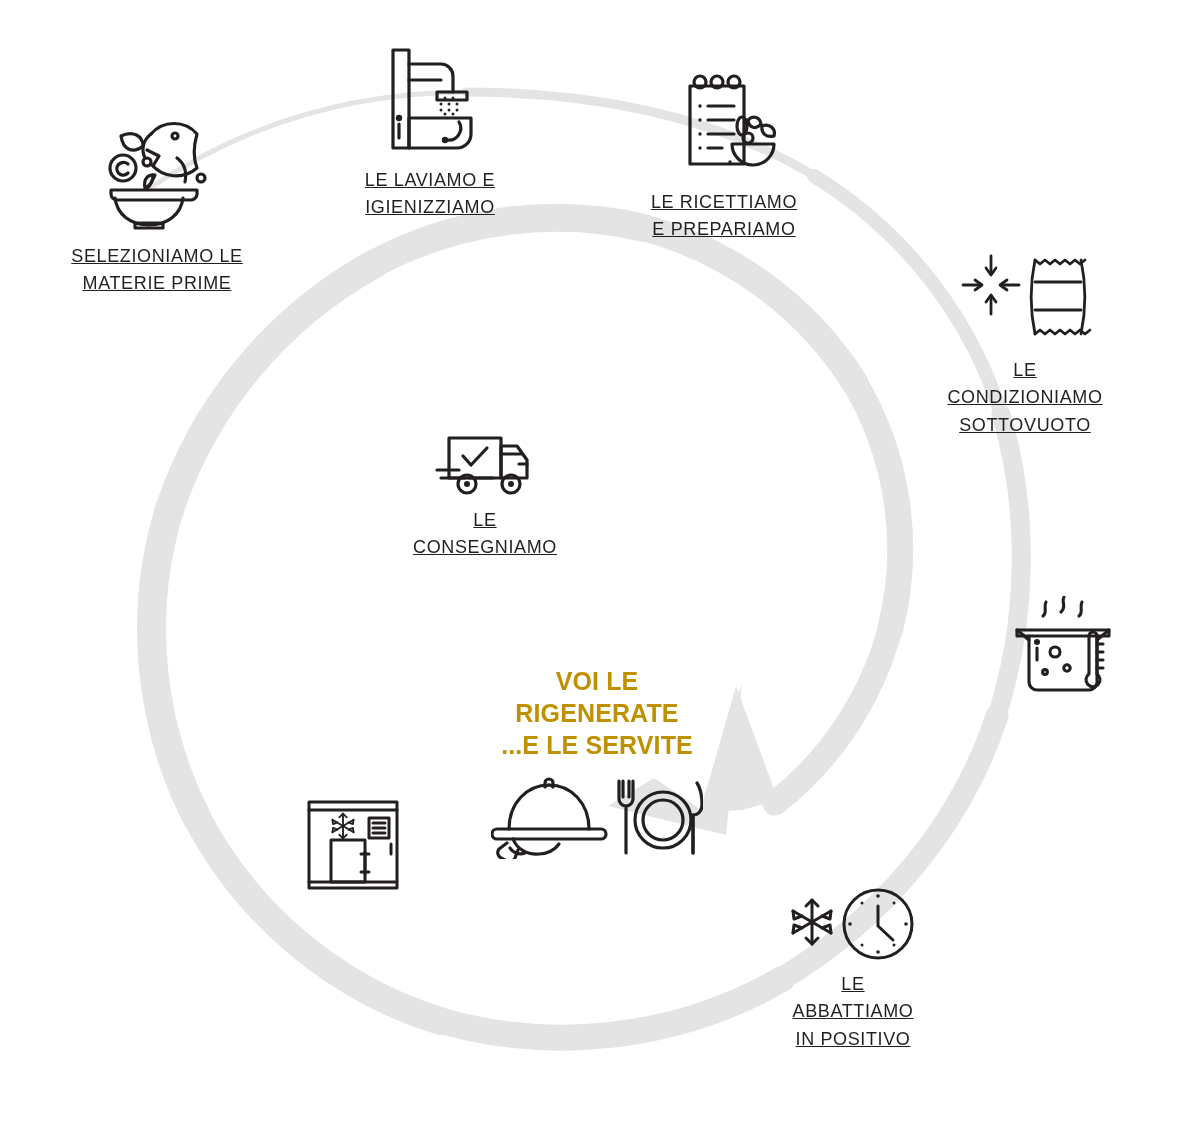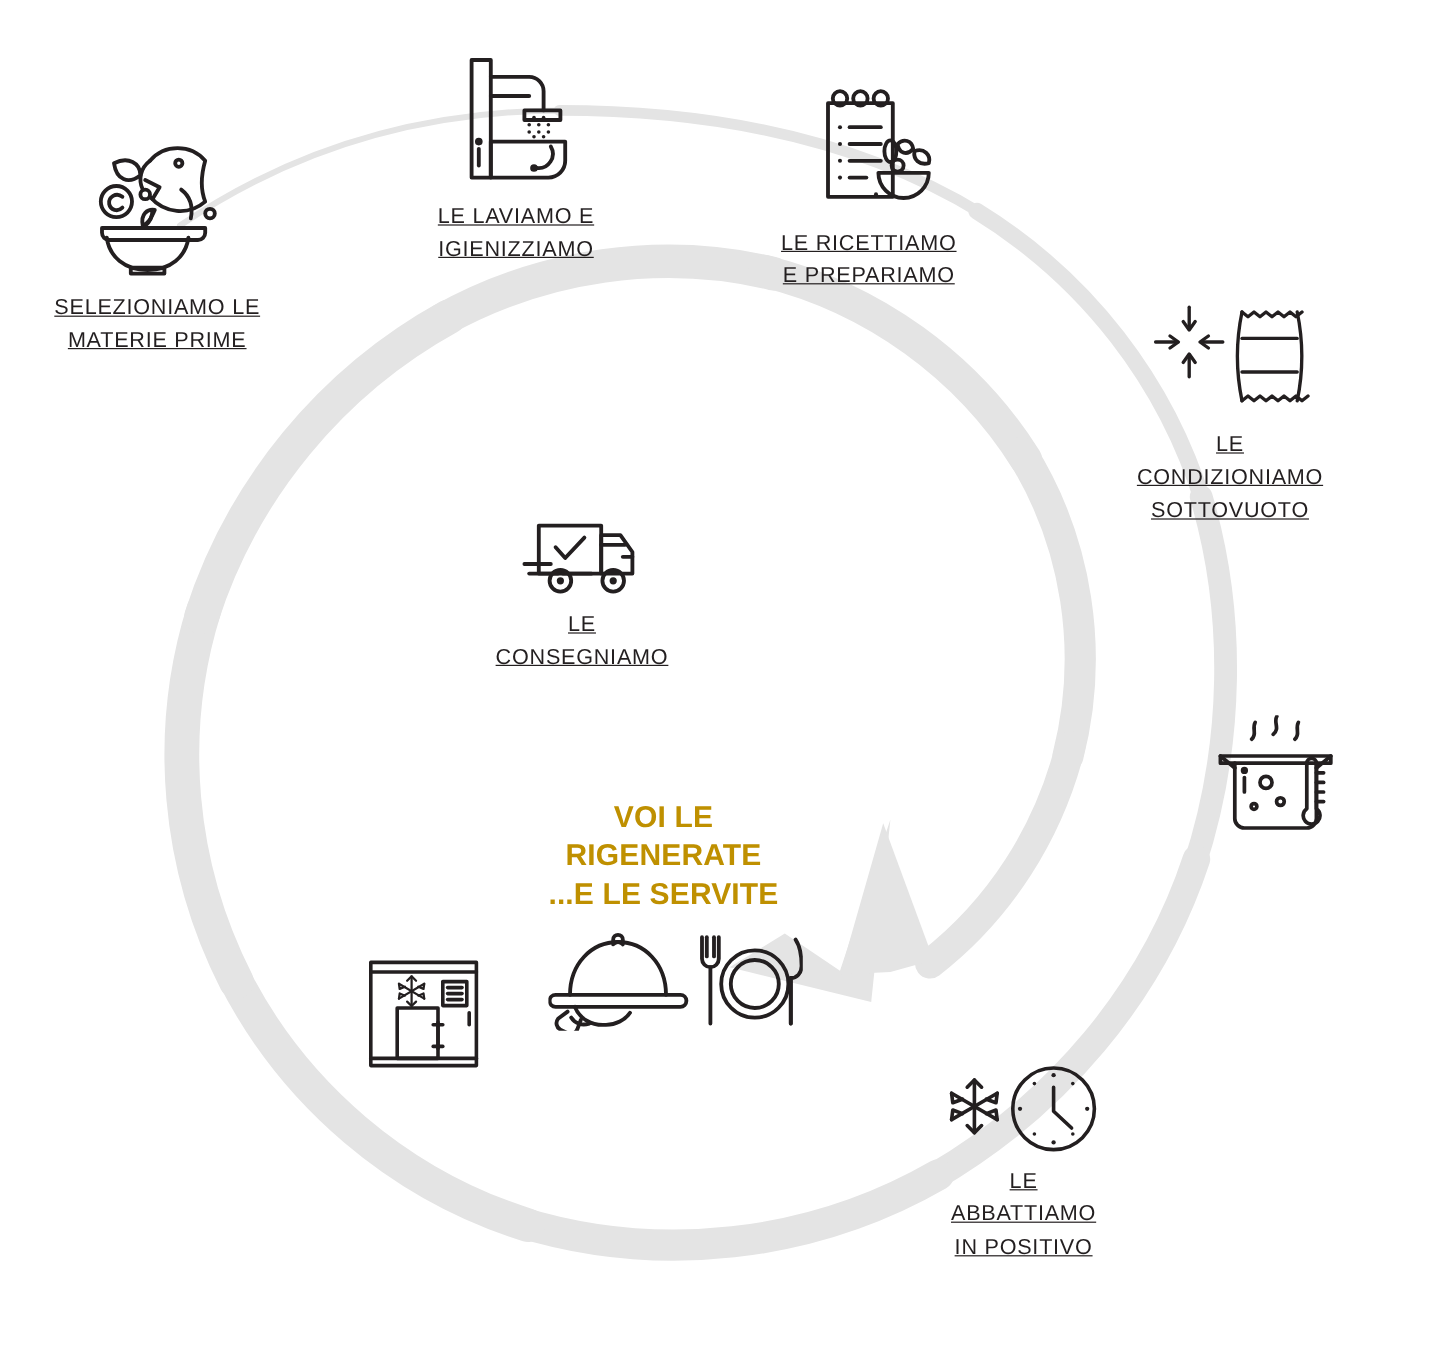--- a/index.html
+++ b/index.html
@@ -42,21 +42,21 @@
     line-height:1.52;
     white-space:pre-line;
     font-weight:400;
     text-decoration:underline;
   }
   
   #center{
     position:absolute;
     display:flex;
     flex-direction:column;
-    align-items:flex-start;
+    align-items:center;
     text-align:center;
   }
   #center .headline{
     color:#bf9000;
     font-weight:bold;
     font-size:25px;
     line-height:1.27;
     letter-spacing:0.005em;
     white-space:pre-line;
     margin-bottom:14px;
@@ -96,21 +96,21 @@
       <path d="M 851 377
                C 898 452, 912 544, 890 630" stroke-width="26"></path>
       <path d="M 892 622
                C 874 694, 833 758, 775 803" stroke-width="25"></path>
     </g>
 
     <polygon points="742,683 700,809 654,778 608,806 726,835" fill="#e4e4e4" stroke="none"></polygon>
     <polygon points="736,686 778,800 742,810 700,812" fill="#e4e4e4" stroke="none"></polygon>
   </svg>
 
-  <div class="step" style="left:6px; top:106px; width:250px;">
+  <div class="step" style="left:32px; top:106px; width:250px;">
     <span class="ico">
       <svg width="132" height="128" viewBox="0 0 132 128">
         <g fill="none" stroke="#231f20" stroke-width="3.2" stroke-linecap="round" stroke-linejoin="round">
 
           <path d="M26 94 h74 a6 6 0 0 0 6-6 v-4 H20 v4 a6 6 0 0 0 6 6 z"></path>
           <path d="M24 92 c2 16 15 27 34 27 s32-11 34-27"></path>
           <path d="M44 117 h28 v5 h-28 z"></path>
 
           <path d="M54 82 c-2-10 4-14 10-13 -3 6 -4 10 -10 13 z"></path>
           <path d="M62 69 c0 6 -2 10 -6 13"></path>

